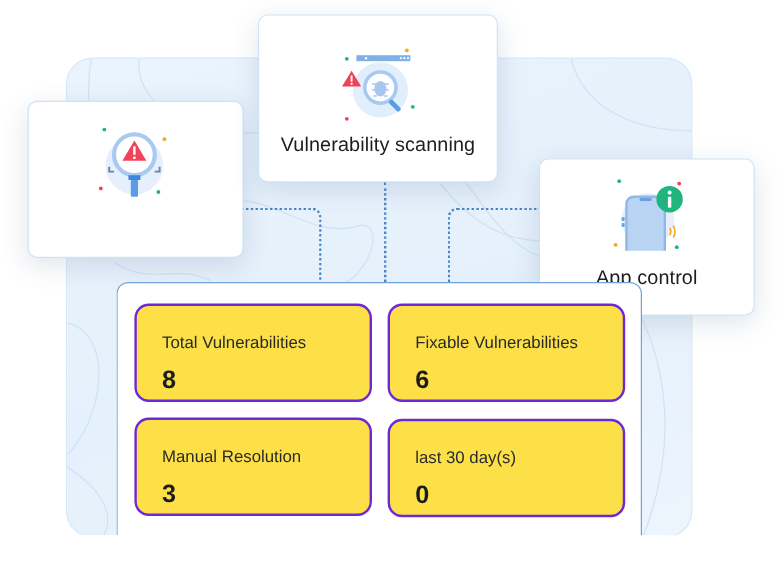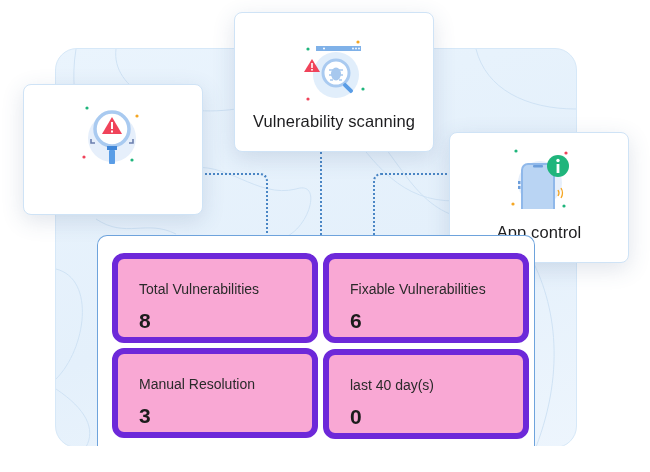--- a/index.html
+++ b/index.html
@@ -22,22 +22,22 @@
     box-shadow:0 6px 22px rgba(60,90,130,0.16);
     display:flex; flex-direction:column; align-items:center;
   }
   .card .title { color:#1d1d1f; font-size:16.5px; letter-spacing:0.1px; position:absolute; left:0; right:0; text-align:center; }
   .icon { position:absolute; }
   .dash {
     position:absolute; left:97px; top:235px; width:436px; height:240px;
     background:#ffffff; border:1.5px solid #6ea3dc; border-bottom:none; border-radius:10px 10px 0 0;
   }
   .stat {
-    position:absolute; width:194px; height:78px; background:#f9a8d4;
-    border:6px solid #6d28d9; border-radius:12px;
+    position:absolute; width:194px; height:78px; background:#fde047;
+    border:2px solid #6d28d9; border-radius:12px;
   }
   .stat .label { position:absolute; left:21px; top:22px; font-size:14px; color:#2a2a2a; }
   .stat .value { position:absolute; left:21px; top:50px; font-size:21px; font-weight:bold; color:#1c1c1c; }
   .fade { position:absolute; left:0; top:446px; width:650px; height:26px; background:#ffffff; }
 </style>
 </head>
 <body>
 
 <div class="bg-panel">
   <svg width="520" height="398">
@@ -70,21 +70,21 @@
     <circle cx="30" cy="24" r="17" fill="#ffffff" stroke="#a9caf0" stroke-width="3.5"></circle>
     <path d="M30 12 L40 29 L20 29 Z" fill="#f0435a"></path>
     <rect x="29" y="17" width="2" height="7" fill="#fff"></rect>
     <rect x="29" y="25.5" width="2" height="2" fill="#fff"></rect>
     <rect x="25" y="41" width="10" height="4" fill="#3f86d8"></rect>
     <rect x="27" y="45" width="6" height="14" rx="1" fill="#5a9de6"></rect>
     <path d="M9 34 v4 h4 M51 34 v4 h-4" stroke="#6b7fae" stroke-width="1.6" fill="none"></path>
   </svg>
 </div>
 
-<div class="card" style="left:234px; top:12px; width:198px; height:138px;text-decoration:underline;">
+<div class="card" style="left:215px; top:12px; width:198px; height:138px;text-decoration:underline;">
   <svg class="icon" style="left:68px; top:26px;" width="66" height="66" viewBox="0 0 66 66">
     <circle cx="5" cy="10" r="1.6" fill="#1fb57c"></circle>
     <circle cx="55" cy="3" r="1.6" fill="#f5a623"></circle>
     <circle cx="5" cy="60" r="1.6" fill="#f0435a"></circle>
     <circle cx="60" cy="50" r="1.6" fill="#1fb57c"></circle>
     <circle cx="33" cy="36" r="23" fill="#e1eefb"></circle>
     <rect x="13" y="7" width="45" height="5" fill="#7fb1e8"></rect>
     <circle cx="21" cy="9.5" r="1" fill="#fff"></circle>
     <circle cx="50" cy="9.5" r="0.9" fill="#fff"></circle>
     <circle cx="53" cy="9.5" r="0.9" fill="#fff"></circle>
@@ -126,18 +126,18 @@
   </div>
   <div class="stat" style="left:225px; top:17px;">
     <div class="label">Fixable Vulnerabilities</div>
     <div class="value">6</div>
   </div>
   <div class="stat" style="left:14px; top:112px;">
     <div class="label">Manual Resolution</div>
     <div class="value">3</div>
   </div>
   <div class="stat" style="left:225px; top:113px;">
-    <div class="label">last 40 day(s)</div>
+    <div class="label">last 30 day(s)</div>
     <div class="value">0</div>
   </div>
 </div>
 
 <div class="fade"></div>
 
 </body></html>

